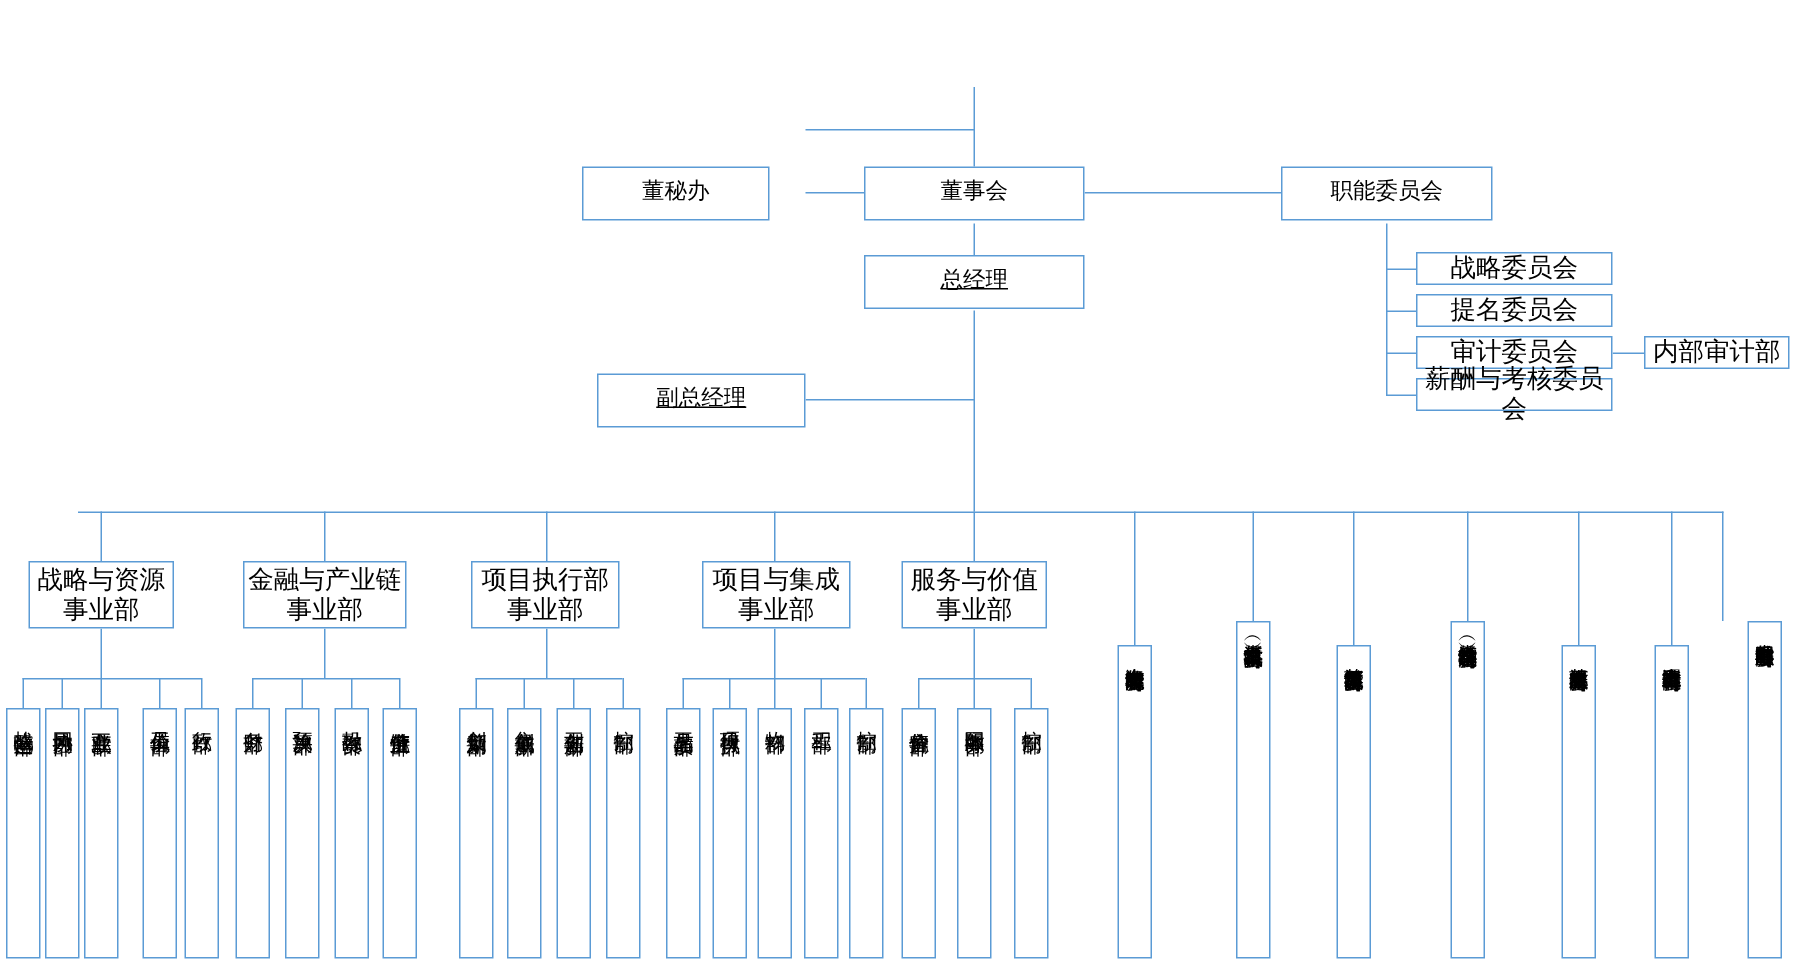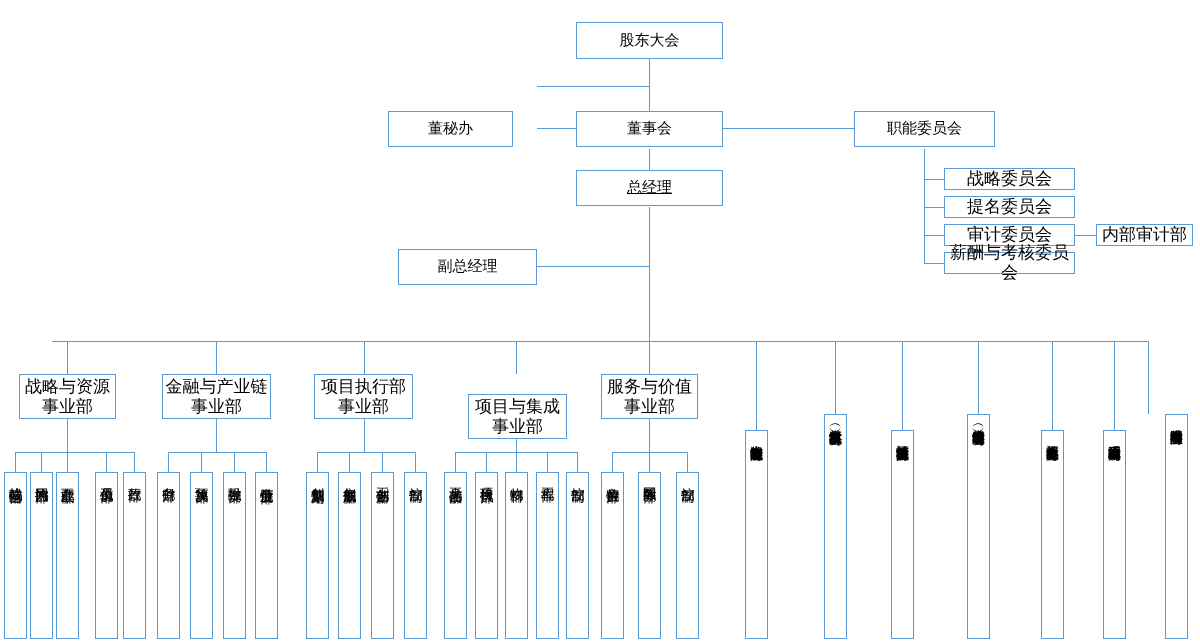--- a/index.html
+++ b/index.html
@@ -134,47 +134,46 @@
   <div class="ln v" style="left:516px;top:452px;height:20px;"></div>
   <div class="ln v" style="left:547px;top:452px;height:20px;"></div>
   <div class="ln v" style="left:577px;top:452px;height:20px;"></div>
 
   <div class="ln v" style="left:649px;top:419px;height:33px;"></div>
   <div class="ln h" style="left:612px;top:452px;width:75px;"></div>
   <div class="ln v" style="left:612px;top:452px;height:20px;"></div>
   <div class="ln v" style="left:649px;top:452px;height:20px;"></div>
   <div class="ln v" style="left:687px;top:452px;height:20px;"></div>
 
-  <div class="box" style="left:576px;top:22px;width:147px;height:37px;">股东大会</div>
 
 
   <div class="box" style="left:388px;top:111px;width:125px;height:36px;">董秘办</div>
 
   <div class="box" style="left:854px;top:111px;width:141px;height:36px;">职能委员会</div>
 
   <div class="box" style="left:576px;top:111px;width:147px;height:36px;">董事会</div>
 
   <div class="box" style="left:576px;top:170px;width:147px;height:36px;text-decoration:underline;">总经理</div>
 
-  <div class="box" style="left:398px;top:249px;width:139px;height:36px;">副总经理</div>
+  <div class="box" style="left:398px;top:249px;width:139px;height:36px;text-decoration:underline;">副总经理</div>
 
   <div class="box small" style="left:944px;top:168px;width:131px;height:22px;">战略委员会</div>
   <div class="box small" style="left:944px;top:196px;width:131px;height:22px;">提名委员会</div>
   <div class="box small" style="left:944px;top:224px;width:131px;height:22px;">审计委员会</div>
   <div class="box small" style="left:944px;top:252px;width:131px;height:22px;">薪酬与考核委员会</div>
 
   <div class="box small" style="left:1096px;top:224px;width:97px;height:22px;">内部审计部</div>
 
   <div class="box small" style="left:19px;top:374px;width:97px;height:45px;">战略与资源
 事业部</div>
   <div class="box small" style="left:162px;top:374px;width:109px;height:45px;">金融与产业链
 事业部</div>
   <div class="box small" style="left:314px;top:374px;width:99px;height:45px;">项目执行部
 事业部</div>
-  <div class="box small" style="left:468px;top:374px;width:99px;height:45px;margin-top:20px;">项目与集成
+  <div class="box small" style="left:468px;top:374px;width:99px;height:45px;">项目与集成
 事业部</div>
   <div class="box small" style="left:601px;top:374px;width:97px;height:45px;">服务与价值
 事业部</div>
 
   <div class="vbox" style="left:4px;top:472px;width:23px;height:167px;">
     <span>战略运营部</span>
     </div>
   <div class="vbox" style="left:30px;top:472px;width:23px;height:167px;">
     <span>协同风控部</span>
     </div>

